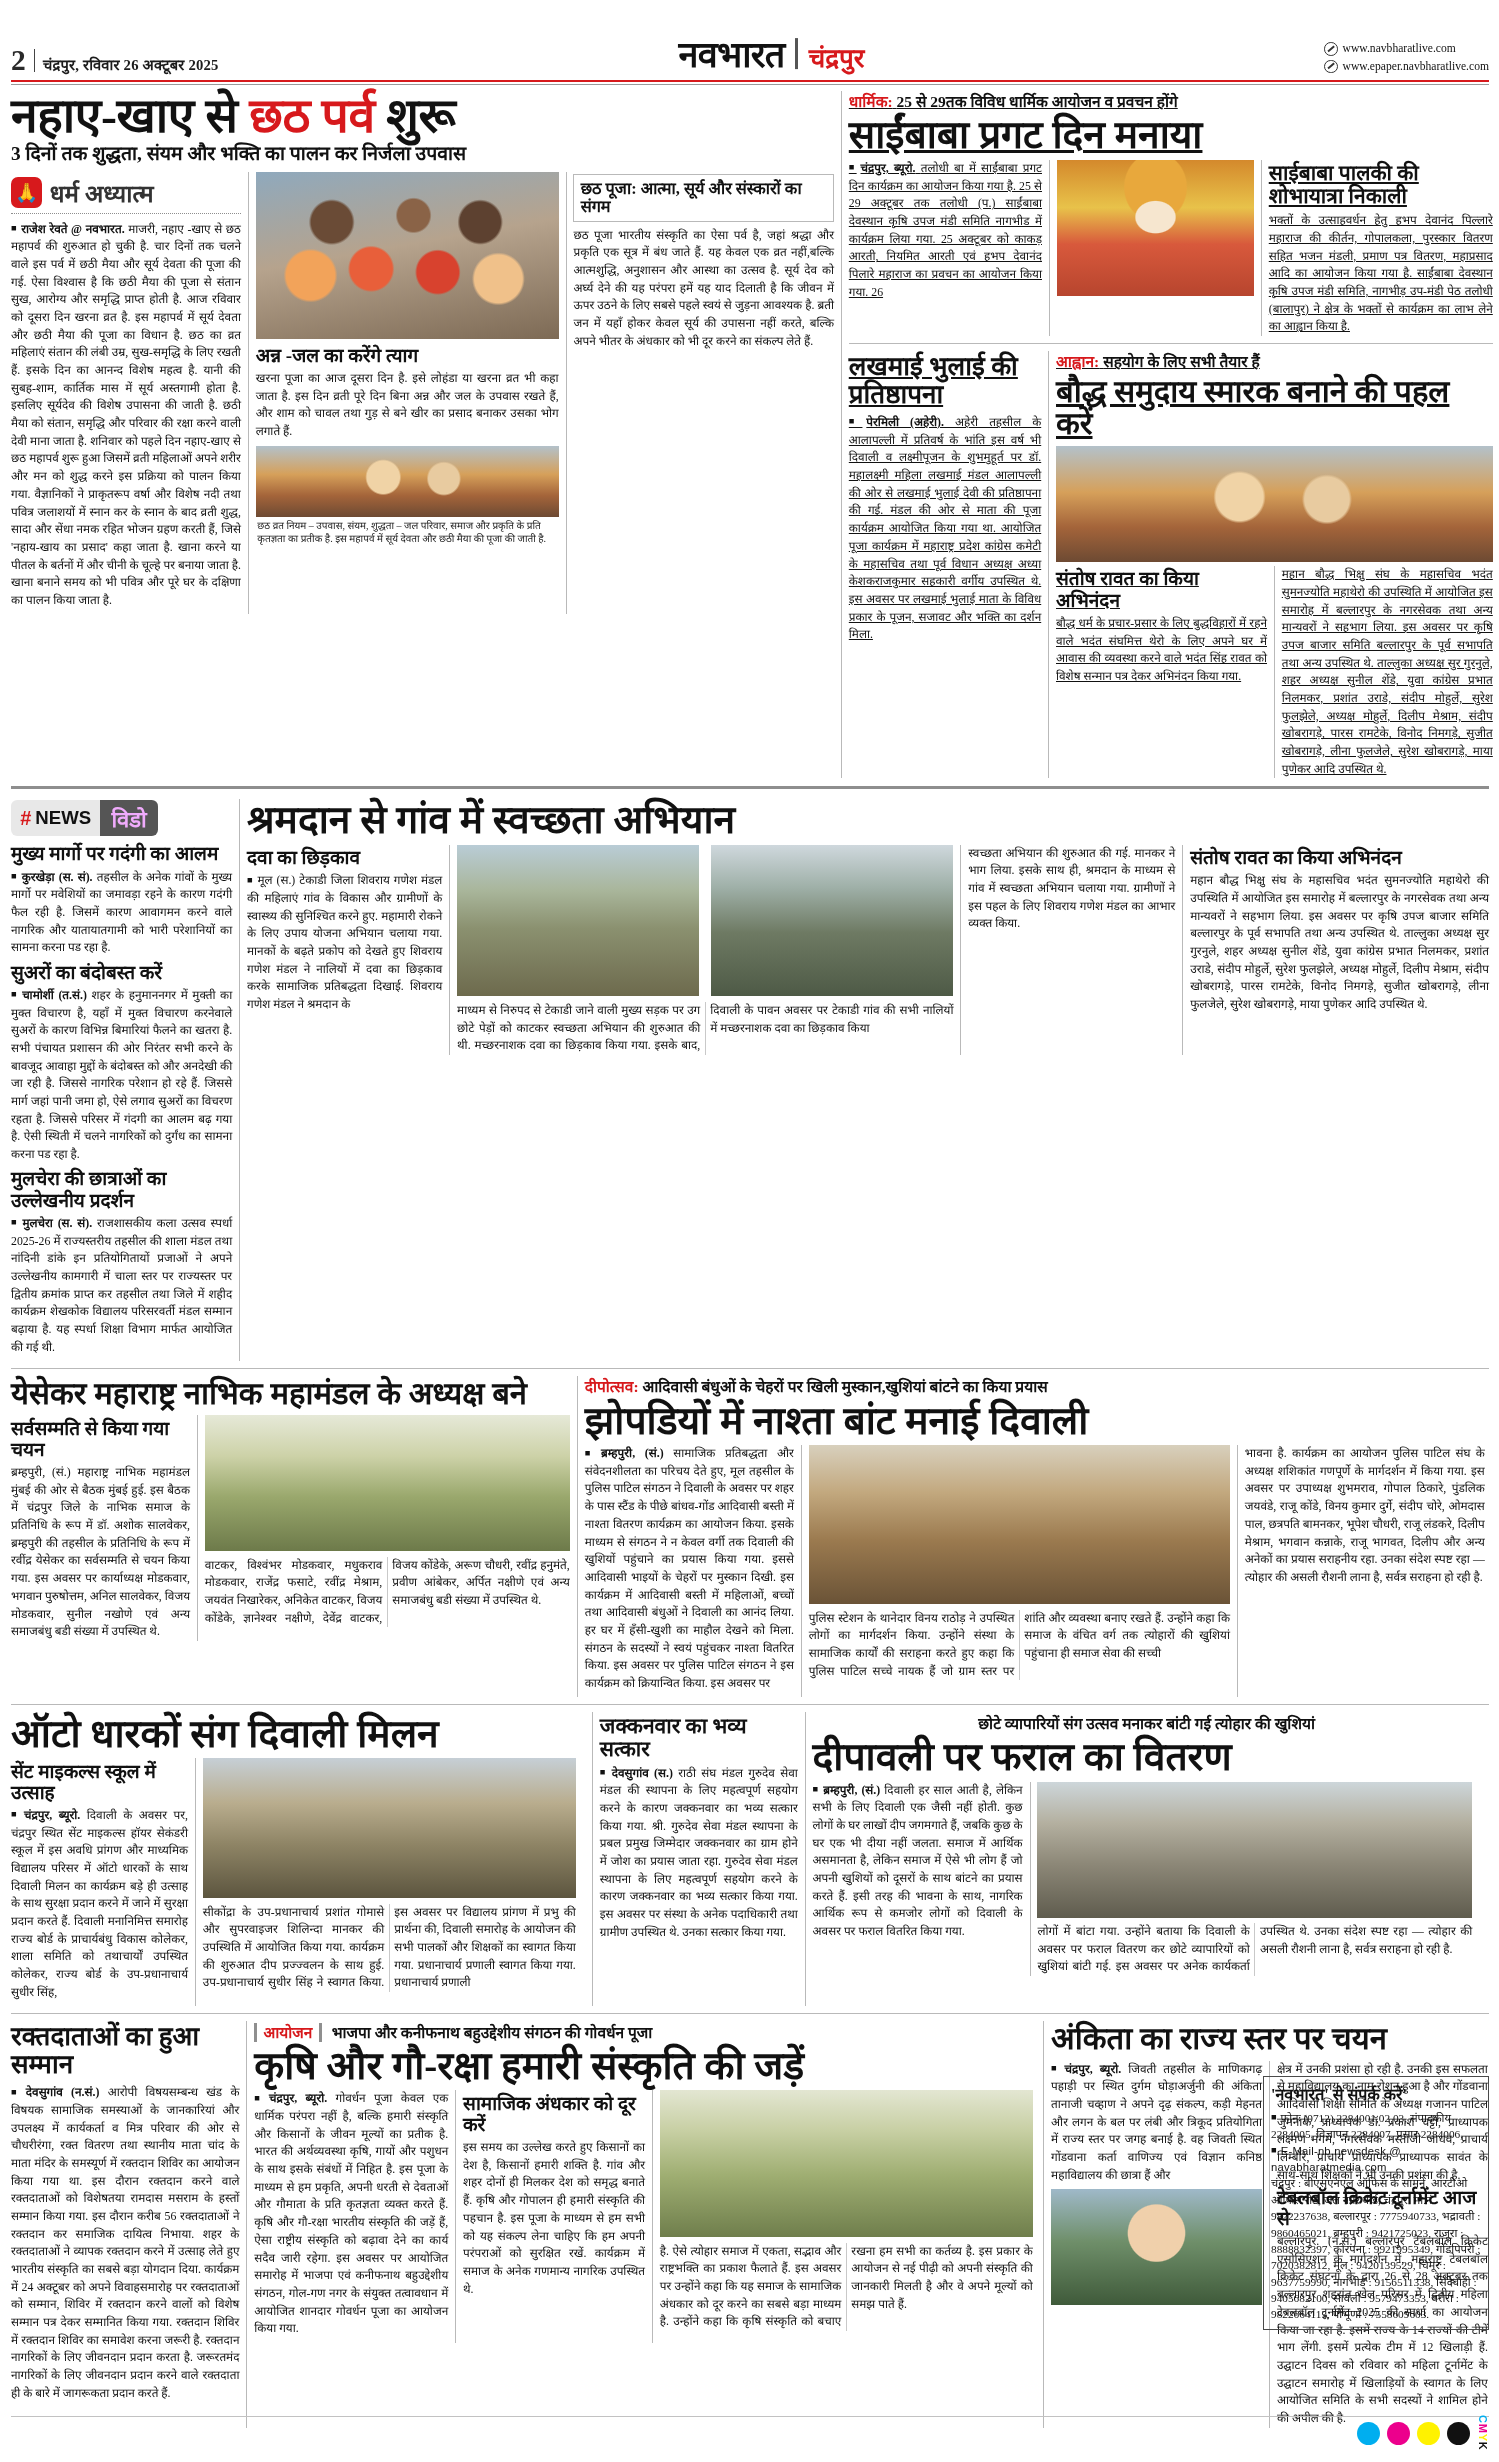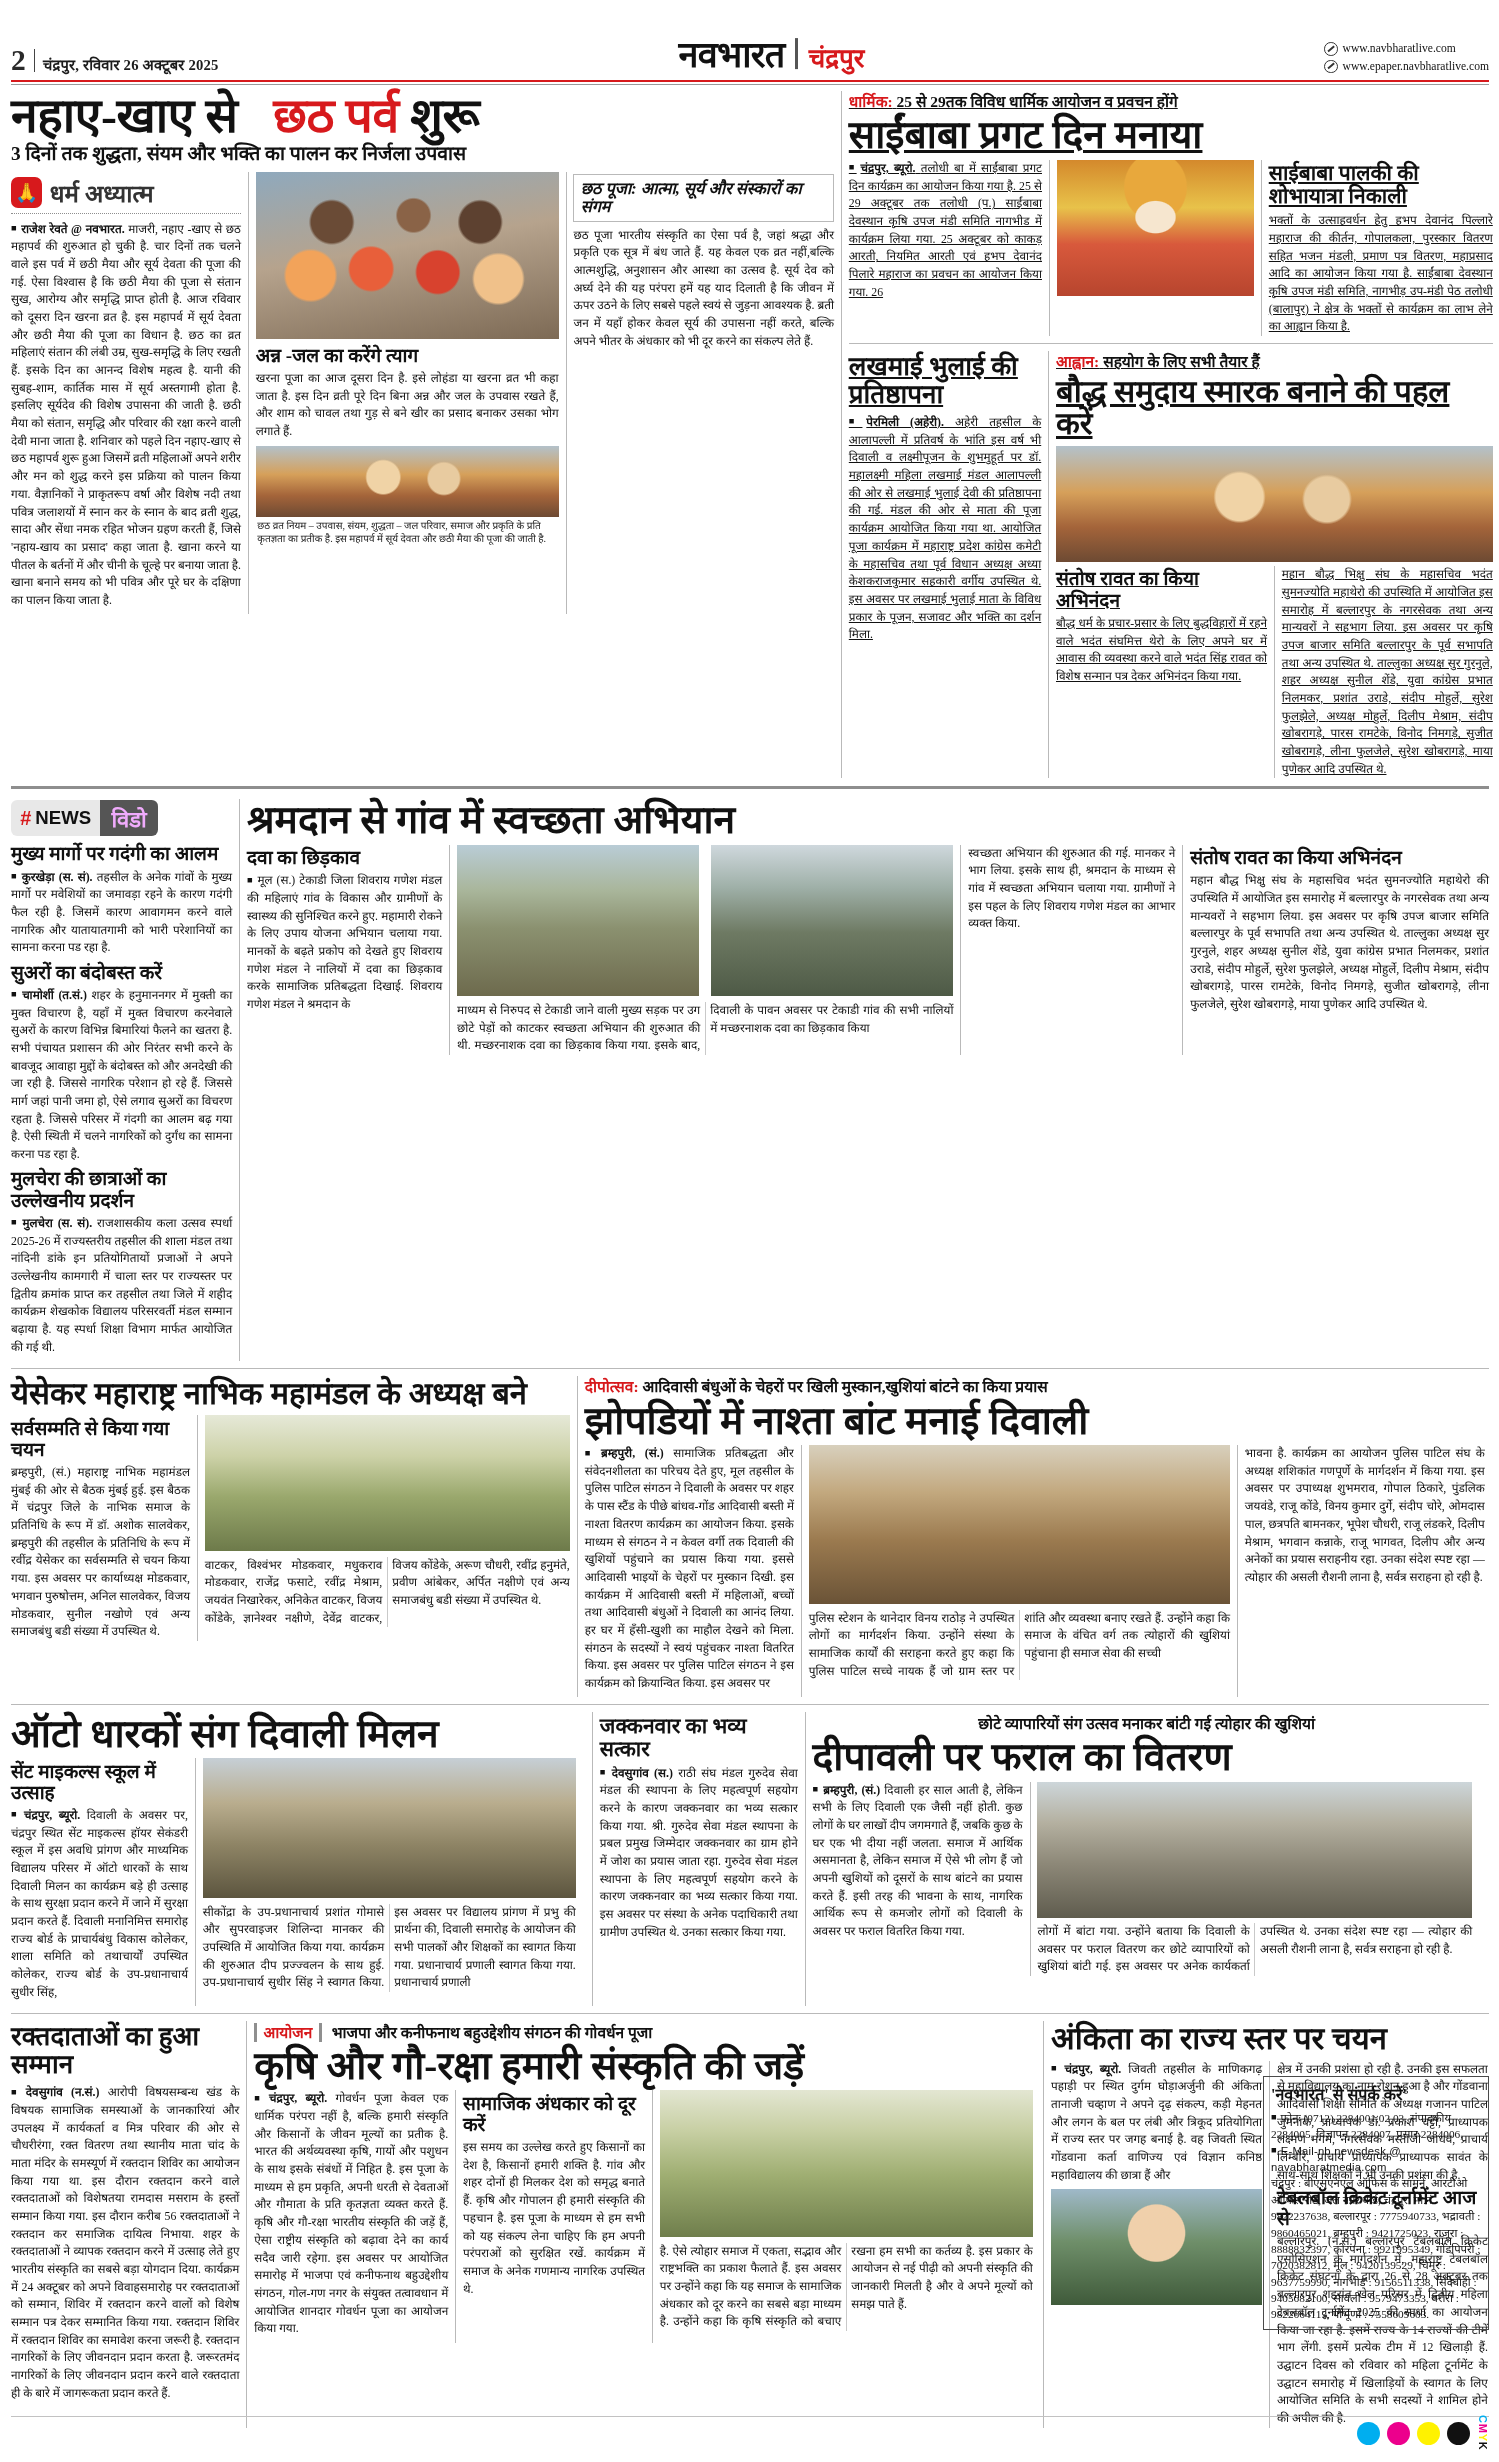--- a/index.html
+++ b/index.html
@@ -35,21 +35,21 @@
   .col{box-sizing:border-box;}
   .vline{width:0.8px;background:#b9b9b9;margin:0 7px;flex:none;}
   .hline{height:0.8px;background:#b9b9b9;margin:7px 0;}
   .hline-thick{height:3.1px;background:#8e8e8e;margin:7.8px 0 9.3px;}
 
   
   .kicker{font-size:15.5px;font-weight:700;line-height:1.25;margin:1.6px 0 3.9px;}
   .kicker .tag{color:#d7191c;font-weight:900;}
   .kicker .tag-box{display:inline-block;color:#d7191c;font-weight:900;border-left:3.1px solid #8f8f8f;border-right:3.1px solid #8f8f8f;padding:0 6.2px;margin-right:6.2px;}
   .hl-xxl{font-size:48px;font-weight:900;line-height:.98;letter-spacing:-0.4px;margin:1.6px 0 3.1px;font-family:"Liberation Serif","DejaVu Serif",serif;}
-  .hl-xxl .red{color:#d7191c;margin-left:24px;}
+  .hl-xxl .red{color:#d7191c;}
   .hl-xl{font-size:39px;font-weight:900;line-height:1.02;margin:1.6px 0 4.7px;}
   .hl-l{font-size:31px;font-weight:900;line-height:1.05;margin:2.3px 0 4.7px;}
   .hl-m{font-size:26px;font-weight:900;line-height:1.08;margin:2.3px 0 4.7px;}
   .hl-s{font-size:21px;font-weight:900;line-height:1.1;margin:2.3px 0 3.9px;}
   .hl-xs{font-size:19px;font-weight:900;line-height:1.12;margin:2.3px 0 3.9px;}
   .deck{font-size:19.4px;font-weight:700;line-height:1.2;margin:0 0 6.2px;}
   .body{font-size:11.8px;line-height:1.5;text-align:justify;text-justify:inter-word;hyphens:auto;}
   .body p{margin:0 0 4.7px;}
   .bullet:before{content:"\25A0";font-size:9.3px;margin-right:3.9px;vertical-align:1.6px;}
   .byline{font-weight:700;}
@@ -180,21 +180,21 @@
         <div class="col" style="width:307px;">
           <div class="photo ph-crowd" style="height:167px;"></div>
           <div class="hl-xs" style="margin-top:6.2px;">अन्न -जल का करेंगे त्याग</div>
           <div class="body">खरना पूजा का आज दूसरा दिन है. इसे लोहंडा या खरना व्रत भी कहा जाता है. इस दिन व्रती पूरे दिन बिना अन्न और जल के उपवास रखते हैं, और शाम को चावल तथा गुड़ से बने खीर का प्रसाद बनाकर उसका भोग लगाते हैं.</div>
           <div class="photo ph-monk" style="height:71px;margin-top:4.7px;"></div>
           <div class="cap">छठ व्रत नियम – उपवास, संयम, शुद्धता – जल परिवार, समाज और प्रकृति के प्रति कृतज्ञता का प्रतीक है. इस महापर्व में सूर्य देवता और छठी मैया की पूजा की जाती है.</div>
         </div>
         <div class="vline"></div>
 
         <div class="col" style="width:264px;">
-          <div class="hl-xs" style="border:0.8px solid #b9b9b9;padding:4.7px 6.2px;font-size:16.3px;font-style:italic;">छठ पूजा: आत्मा, सूर्य और संस्कारों का संगम</div>
+          <div class="hl-xs" style="border:0.8px solid #b9b9b9;padding:4.7px 6.2px;font-size:16.3px;">छठ पूजा: आत्मा, सूर्य और संस्कारों का संगम</div>
           <div class="body" style="margin-top:4.7px;">छठ पूजा भारतीय संस्कृति का ऐसा पर्व है, जहां श्रद्धा और प्रकृति एक सूत्र में बंध जाते हैं. यह केवल एक व्रत नहीं,बल्कि आत्मशुद्धि, अनुशासन और आस्था का उत्सव है. सूर्य देव को अर्घ्य देने की यह परंपरा हमें यह याद दिलाती है कि जीवन में ऊपर उठने के लिए सबसे पहले स्वयं से जुड़ना आवश्यक है. ब्रती जन में यहाँ होकर केवल सूर्य की उपासना नहीं करते, बल्कि अपने भीतर के अंधकार को भी दूर करने का संकल्प लेते हैं.</div>
         </div>
       </div>
     </div>
 
     <div class="vline"></div>
 
     <div class="col" style="width:644px;text-decoration:underline;">
       <div class="kicker">
         <span class="tag">धार्मिक:</span>

